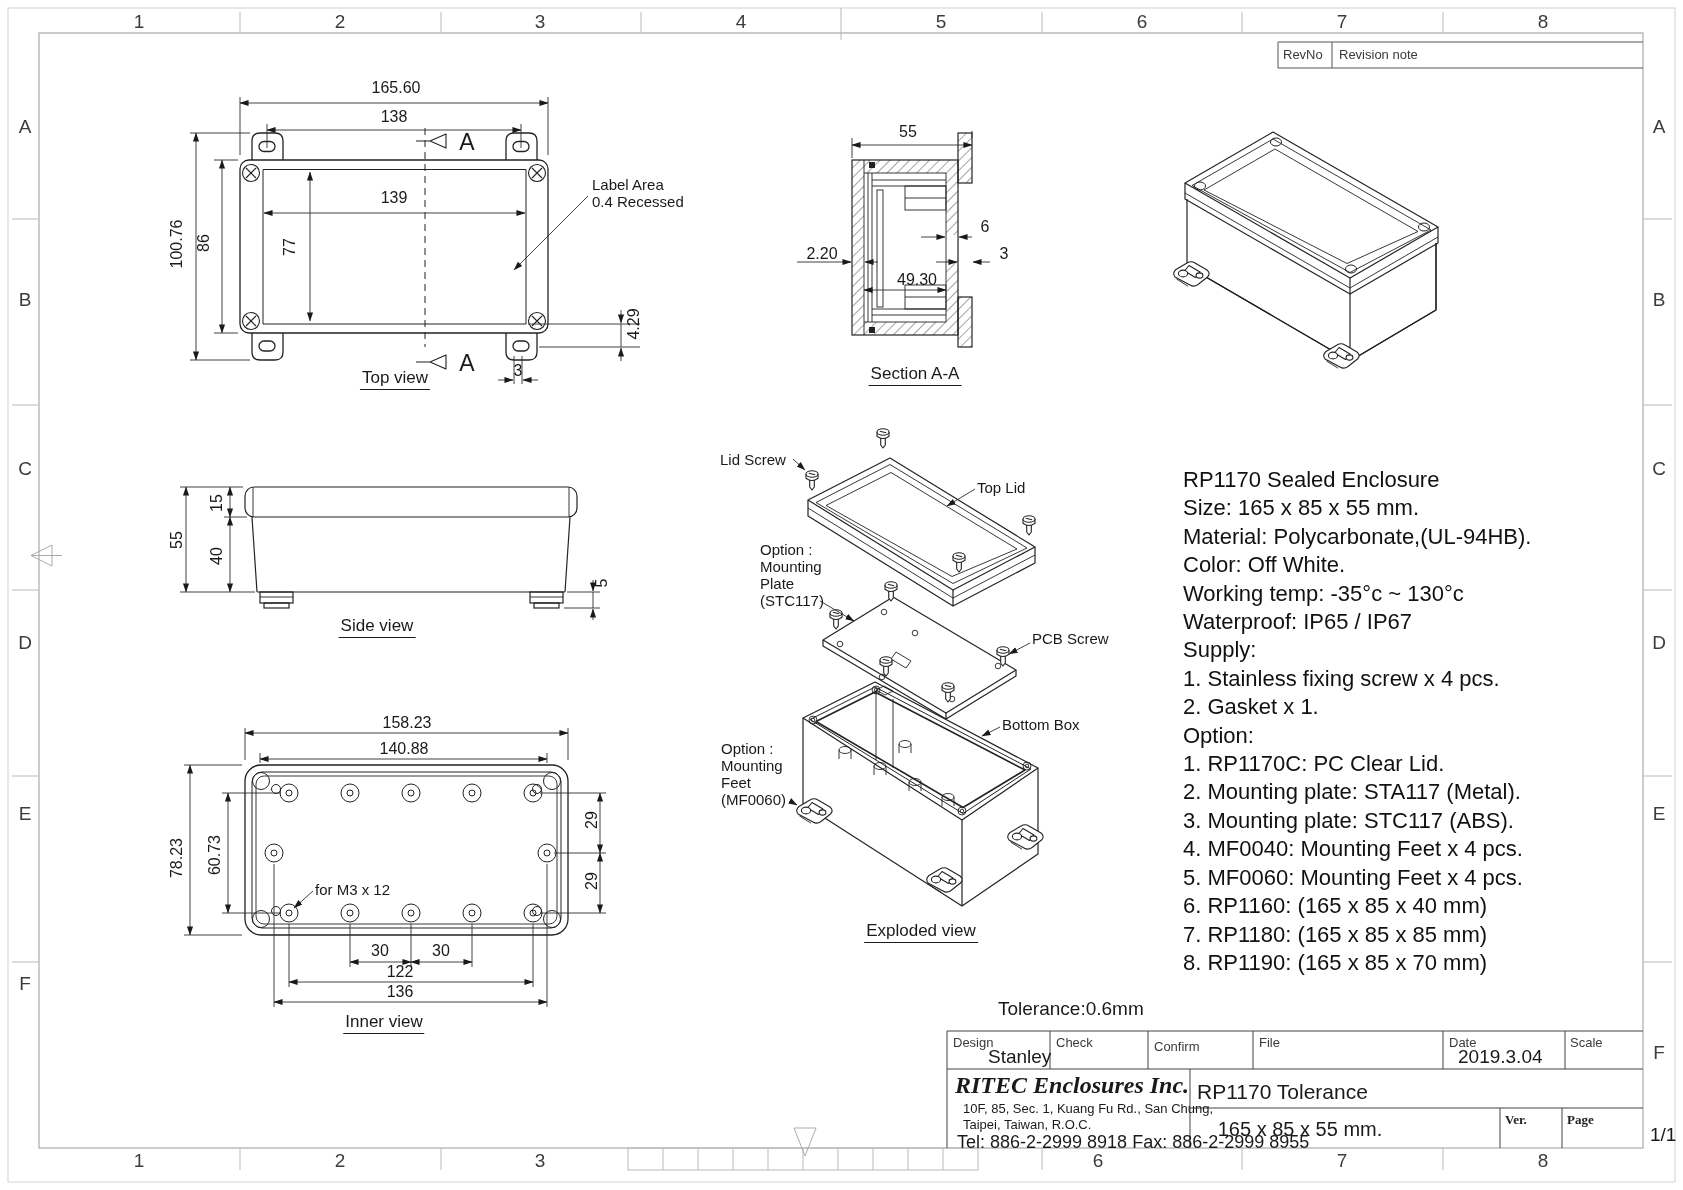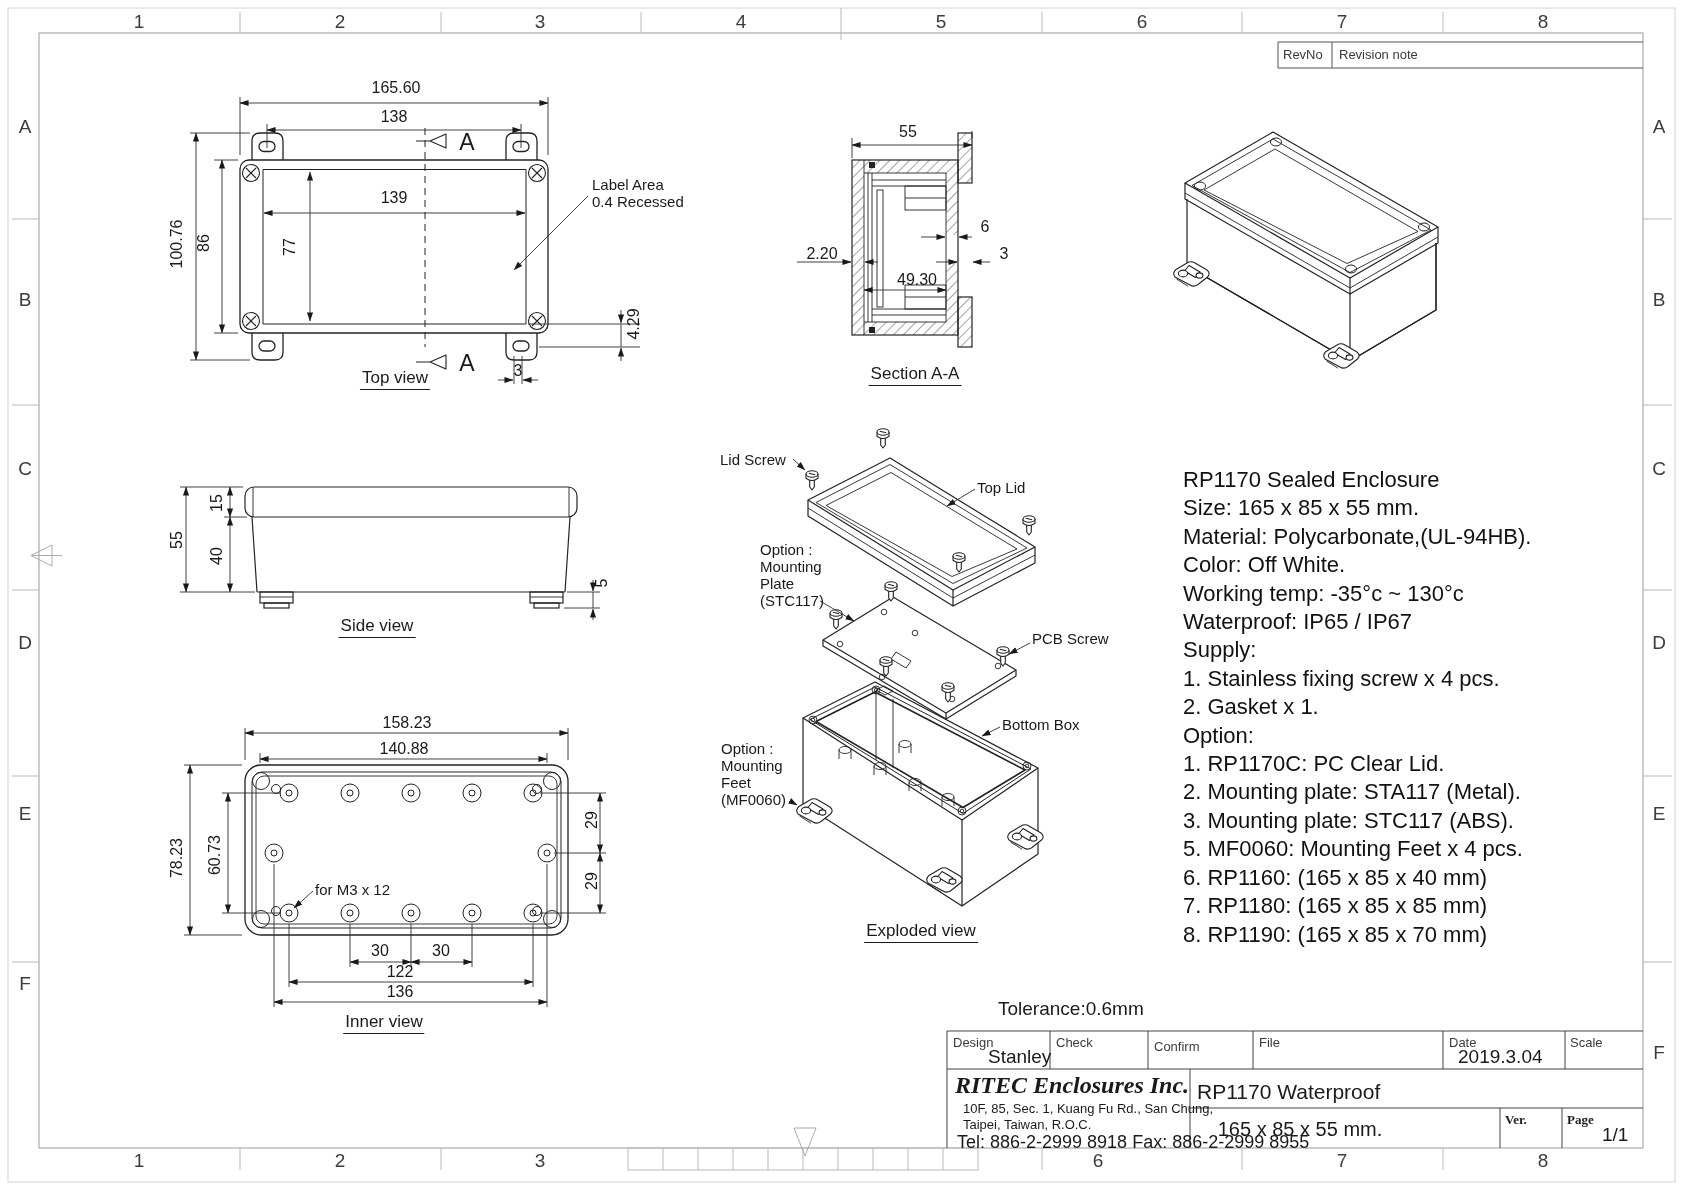--- a/index.html
+++ b/index.html
@@ -16,21 +16,21 @@
   .specs{font-size:22px;line-height:28.4px;color:#111;}
   .tol{font-size:19px;}
   .tblab{font-size:13px;color:#3a3a3a;}
   .tbser{font-size:13px;color:#222;font-family:"Liberation Serif","DejaVu Serif",serif;font-weight:bold;}
   .tbval{font-size:19px;}
   .company{font-size:24px;font-style:italic;font-weight:bold;font-family:"Liberation Serif","DejaVu Serif",serif;}
   .addr{font-size:13px;}
   .tel{font-size:18px;}
   .dtitle{font-size:21px;}
   .dsize{font-size:20px;transform:translate(-50%,-50%);}
-  .pgval{font-size:19px;}
+  .pgval{font-size:19px;margin-left:48px;}
 </style>
 </head>
 <body>
 
 <div id="sheet">
 
 <svg width="1683" height="1190" viewBox="0 0 1683 1190">
   <defs>
     <marker id="arr" viewBox="0 0 10 10" refX="9.5" refY="5" markerWidth="10" markerHeight="10" orient="auto-start-reverse">
       <path d="M0,1.6 L10,5 L0,8.4 Z" fill="#1a1a1a"></path>
@@ -447,38 +447,39 @@
   <div>Color: Off White.</div>
   <div>Working temp: -35°c ~ 130°c</div>
   <div>Waterproof: IP65 / IP67</div>
   <div>Supply:</div>
   <div>1. Stainless fixing screw x 4 pcs.</div>
   <div>2. Gasket x 1.</div>
   <div>Option:</div>
   <div>1. RP1170C: PC Clear Lid.</div>
   <div>2. Mounting plate: STA117 (Metal).</div>
   <div>3. Mounting plate: STC117 (ABS).</div>
+  <div>4. MF0040: Mounting Feet x 4 pcs.</div>
   <div>5. MF0060: Mounting Feet x 4 pcs.</div>
   <div>6. RP1160: (165 x 85 x 40 mm)</div>
   <div>7. RP1180: (165 x 85 x 85 mm)</div>
   <div>8. RP1190: (165 x 85 x 70 mm)</div>
 </div>
 
 <div class="txt tol" style="left:998px;top:998px;">Tolerance:0.6mm</div>
 <div class="txt tblab" style="left:953px;top:1035px;">Design</div>
 <div class="txt tbval" style="left:988px;top:1046px;">Stanley</div>
 <div class="txt tblab" style="left:1056px;top:1035px;">Check</div>
 <div class="txt tblab" style="left:1154px;top:1039px;">Confirm</div>
 <div class="txt tblab" style="left:1259px;top:1035px;">File</div>
 <div class="txt tblab" style="left:1449px;top:1035px;">Date</div>
 <div class="txt tbval" style="left:1458px;top:1046px;">2019.3.04</div>
 <div class="txt tblab" style="left:1570px;top:1035px;">Scale</div>
 <div class="txt company" style="left:955px;top:1072px;">RITEC Enclosures Inc.</div>
 <div class="txt addr" style="left:963px;top:1101px;">10F, 85, Sec. 1, Kuang Fu Rd., San Chung,</div>
 <div class="txt addr" style="left:963px;top:1117px;">Taipei, Taiwan, R.O.C.</div>
 <div class="txt tel" style="left:957px;top:1132px;">Tel: 886-2-2999 8918   Fax: 886-2-2999 8955</div>
-<div class="txt dtitle" style="left:1197px;top:1080px;">RP1170 Waterproof</div>
+<div class="txt dtitle" style="left:1197px;top:1080px;">RP1170 Tolerance</div>
 <div class="txt dsize" style="left:1300px;top:1129px;">165 x 85 x 55 mm.</div>
 <div class="txt tbser" style="left:1505px;top:1112px;">Ver.</div>
 <div class="txt tbser" style="left:1567px;top:1112px;">Page</div>
 <div class="txt pgval" style="left:1602px;top:1124px;">1/1</div>
 
 </div>
 
 </body></html>

